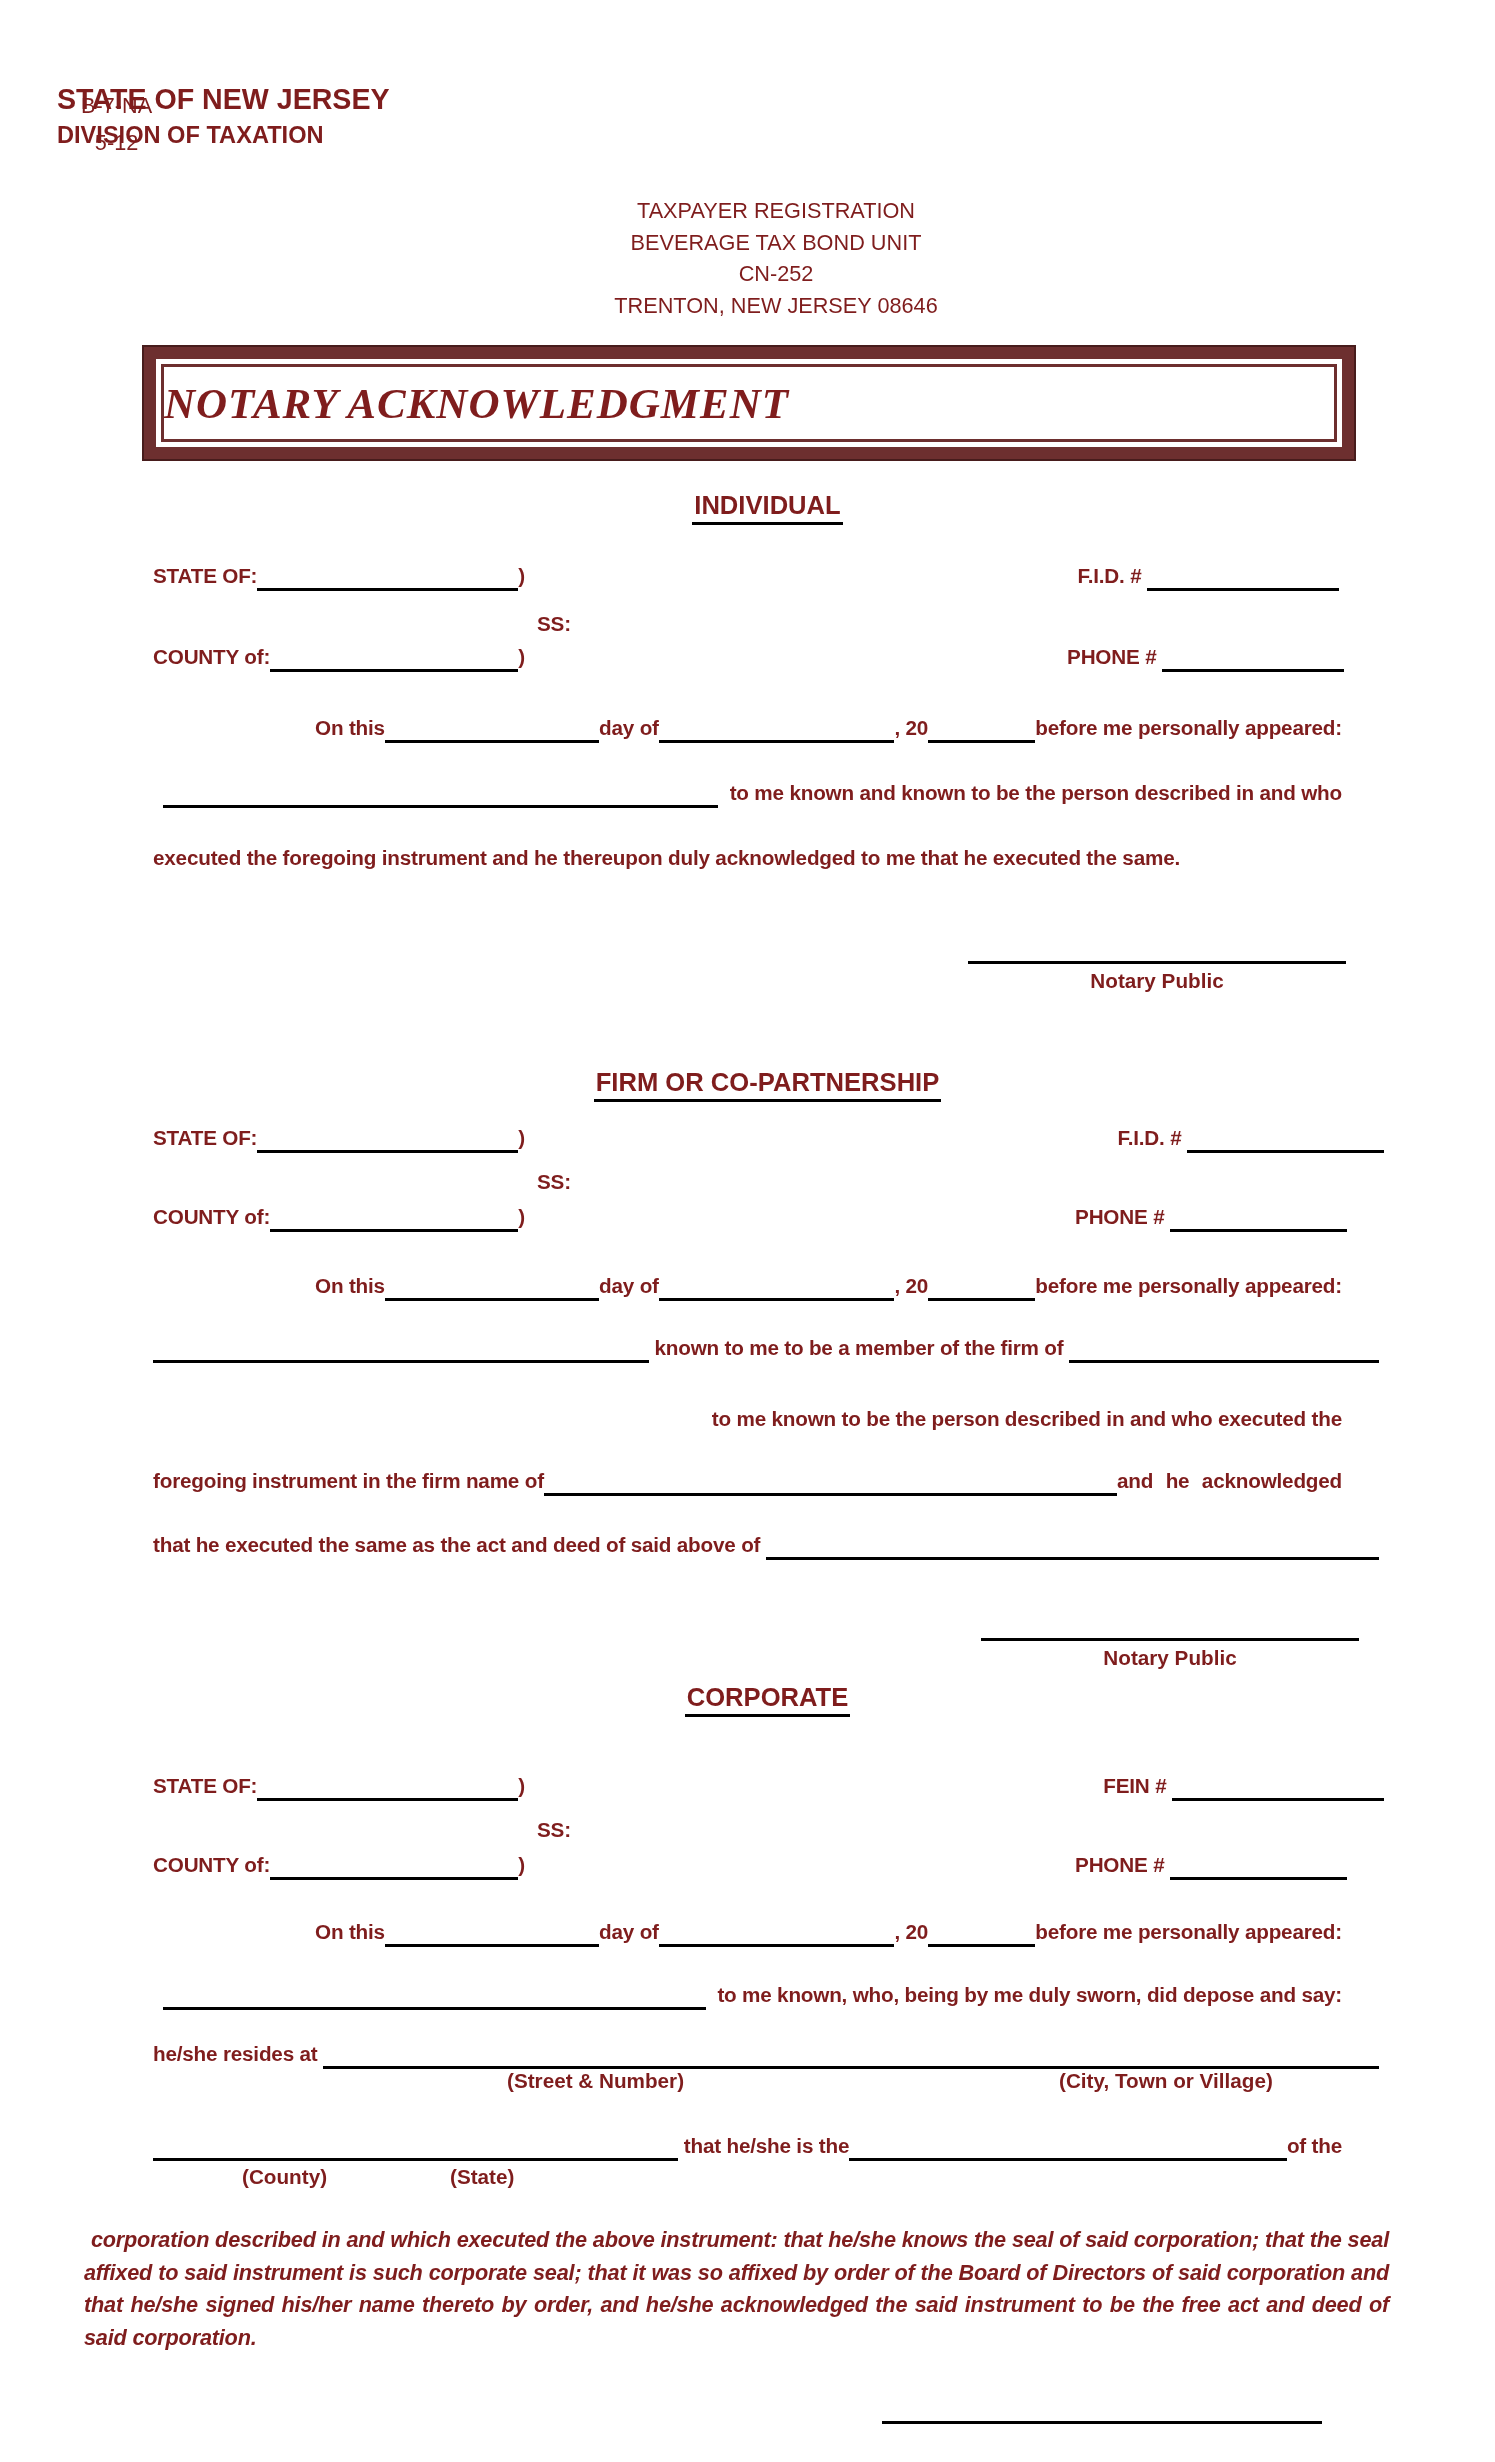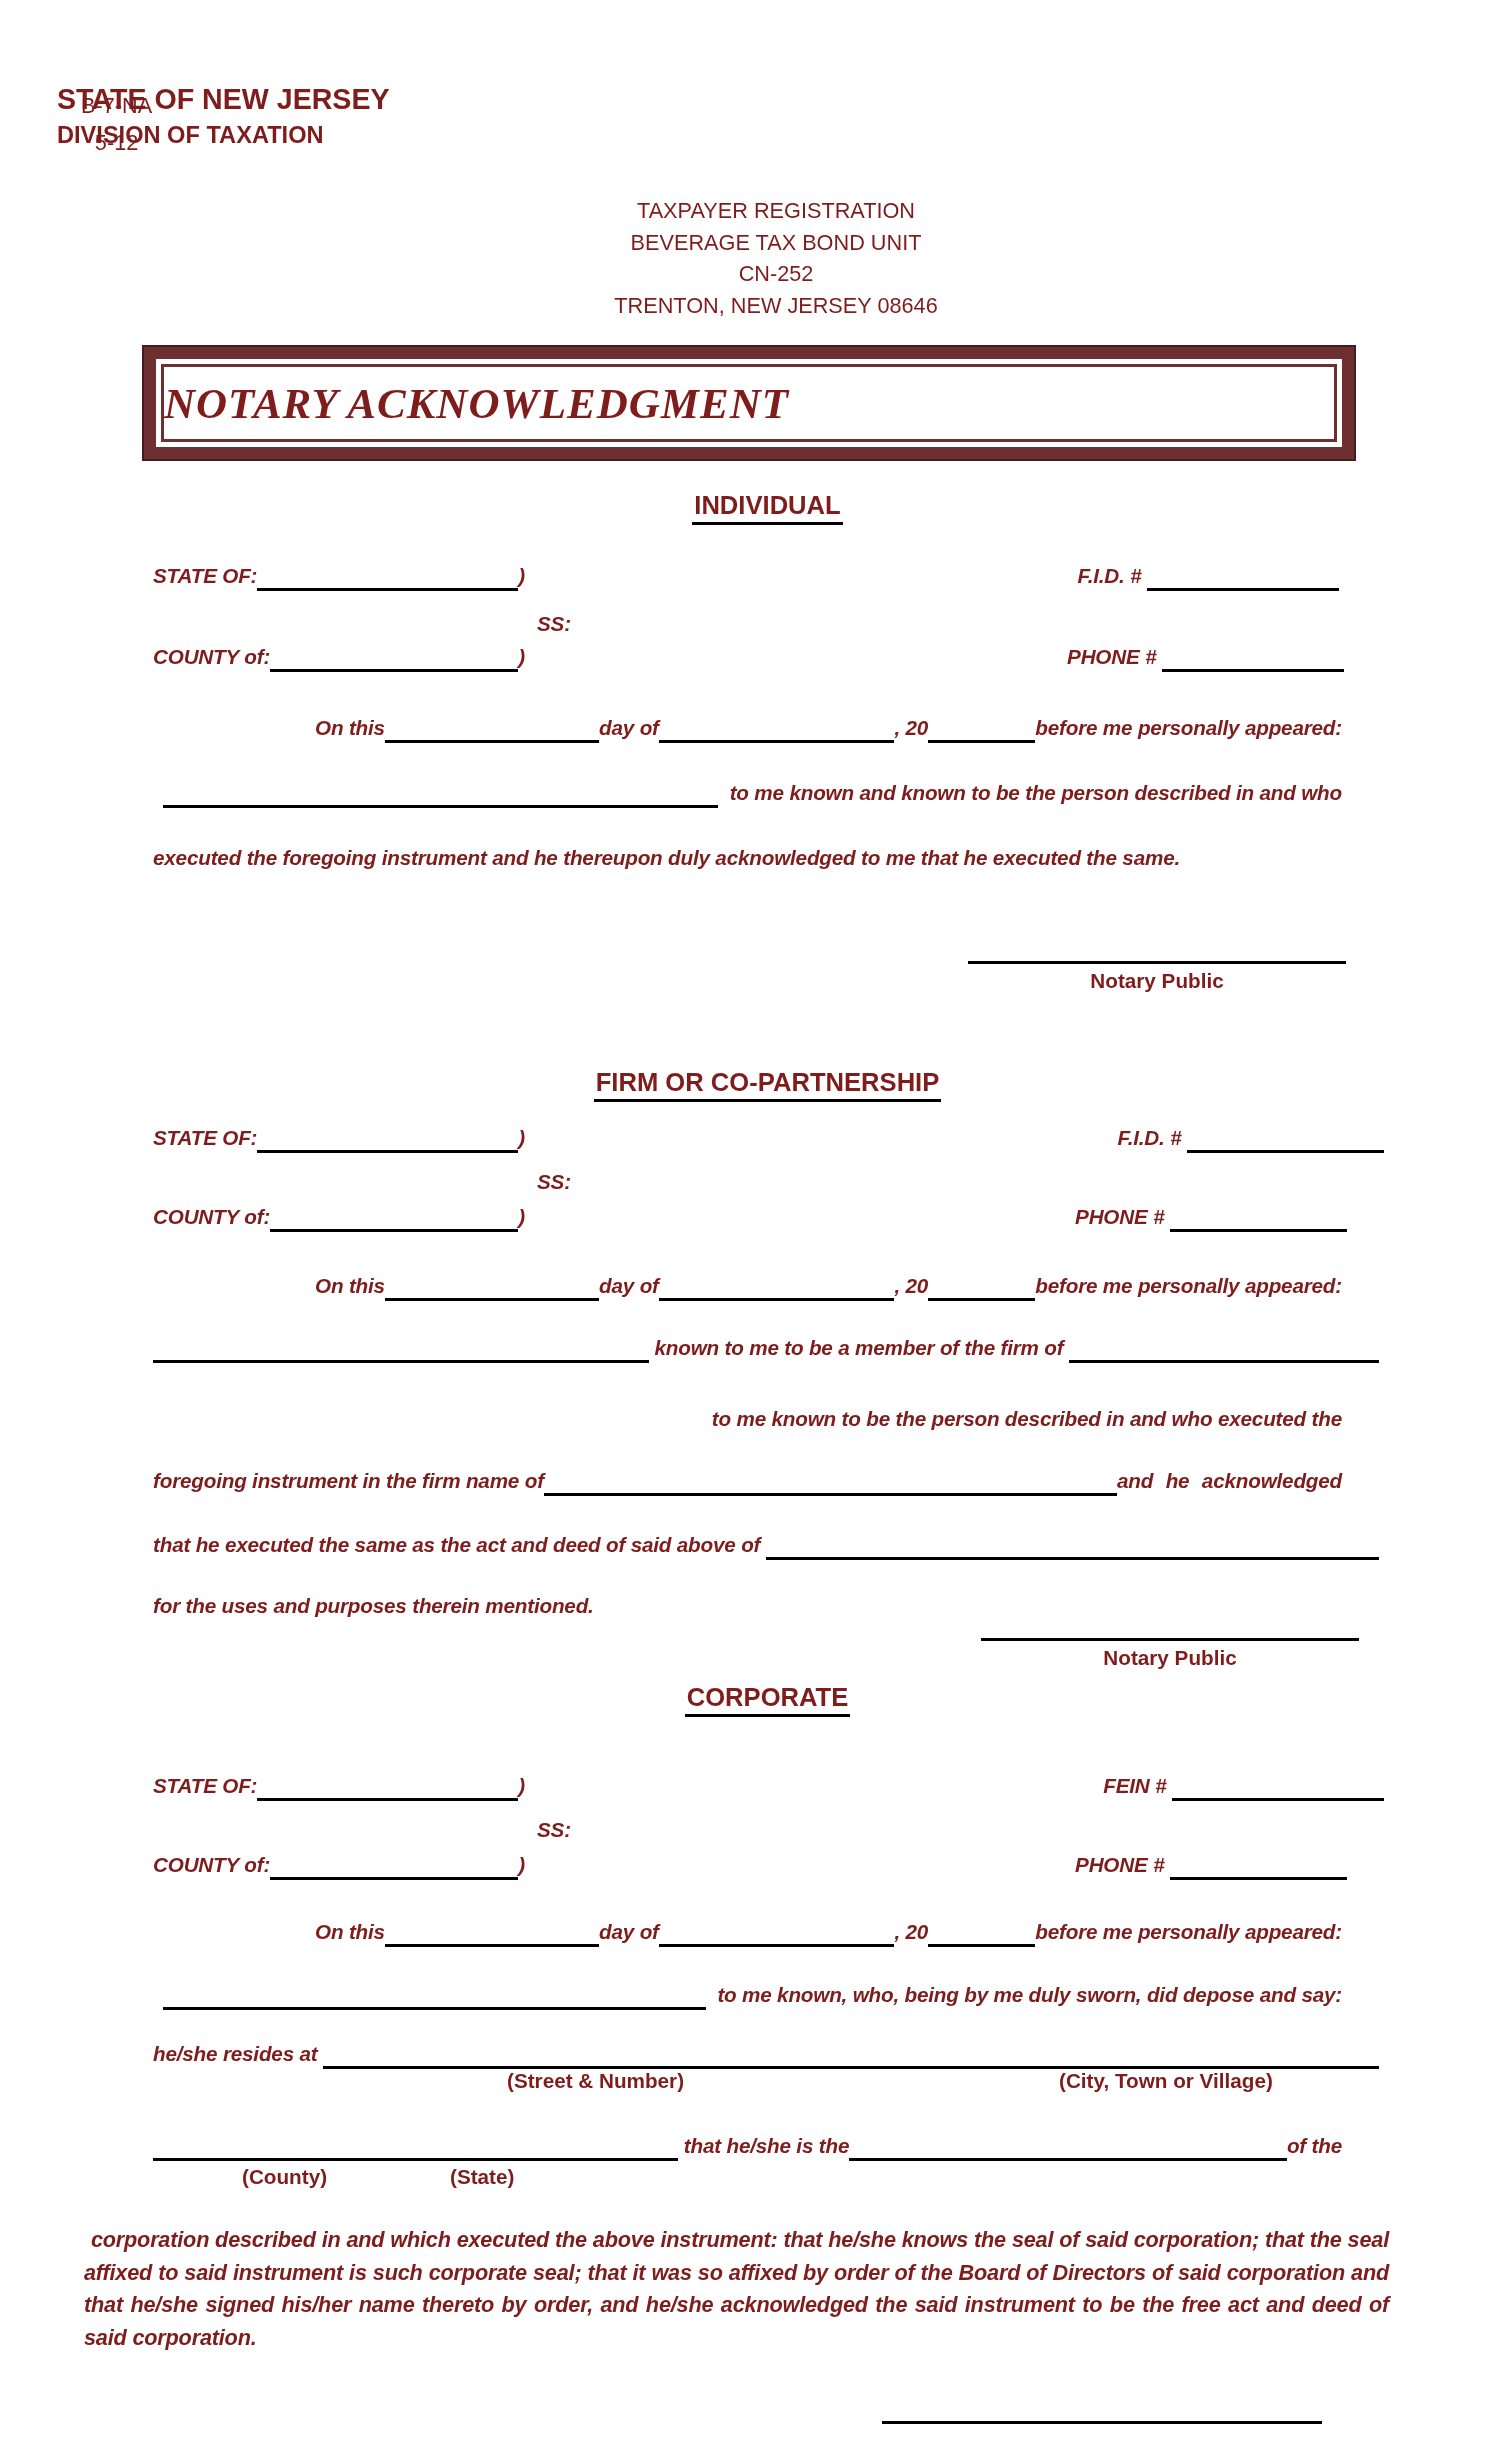--- a/index.html
+++ b/index.html
@@ -1,20 +1,20 @@
 <!DOCTYPE html>
 <html><head>
 <meta charset="utf-8">
 <style>
   html,body{margin:0;padding:0;background:#e8e8e8;}
   .page{position:relative;width:1495px;height:2463px;background:#ffffff;color:#7f1d1d;
         font-family:"Liberation Sans",sans-serif;font-weight:bold;overflow:hidden;margin:0 auto;}
   .row{position:absolute;display:flex;align-items:flex-end;font-size:20.7px;line-height:29.6px;
        white-space:nowrap;letter-spacing:-0.2px;}
-  .t{white-space:pre;font-style:italic;}
+  .t{white-space:pre;}
   .fill{border-bottom:3px solid #000;height:26.6px;display:inline-block;}
   .flex1{flex:1 1 0;}
   .lgroup{display:flex;width:372px;align-items:flex-end;}
   .rgroup{display:flex;margin-left:auto;align-items:flex-end;}
   .heading{position:absolute;left:153px;right:113px;text-align:center;font-size:25.6px;}
   .heading span{display:inline-block;border-bottom:3px solid #000;padding:0 2px 2px 2px;}
   .sigline{position:absolute;border-top:3px solid #000;}
   .siglabel{position:absolute;text-align:center;font-size:20.7px;}
   .hint{position:absolute;font-size:20.7px;}
   
@@ -171,23 +171,20 @@
     <span class="t">foregoing instrument in the firm name of</span>
     <span class="fill flex1"></span>
     <span class="t ws">and he acknowledged</span>
   </div>
 
   <div class="row" style="top:1530px;left:153px;right:116px;">
     <span class="t">that he executed the same as the act and deed of said above of </span>
     <span class="fill flex1"></span>
   </div>
 
-  <div class="row" style="top:1591px;left:153px;right:113px;">
-    <span class="t">for the uses and purposes therein mentioned.</span>
-  </div>
 
   <div class="sigline" style="top:1638px;left:981px;width:378px;"></div>
   <div class="siglabel" style="top:1646px;left:981px;width:378px;">Notary Public</div>
 
   <div class="heading" style="top:1683px;">
     <span>CORPORATE</span>
   </div>
 
   <div class="row" style="top:1771px;left:153px;right:111px;">
     <div class="lgroup">

